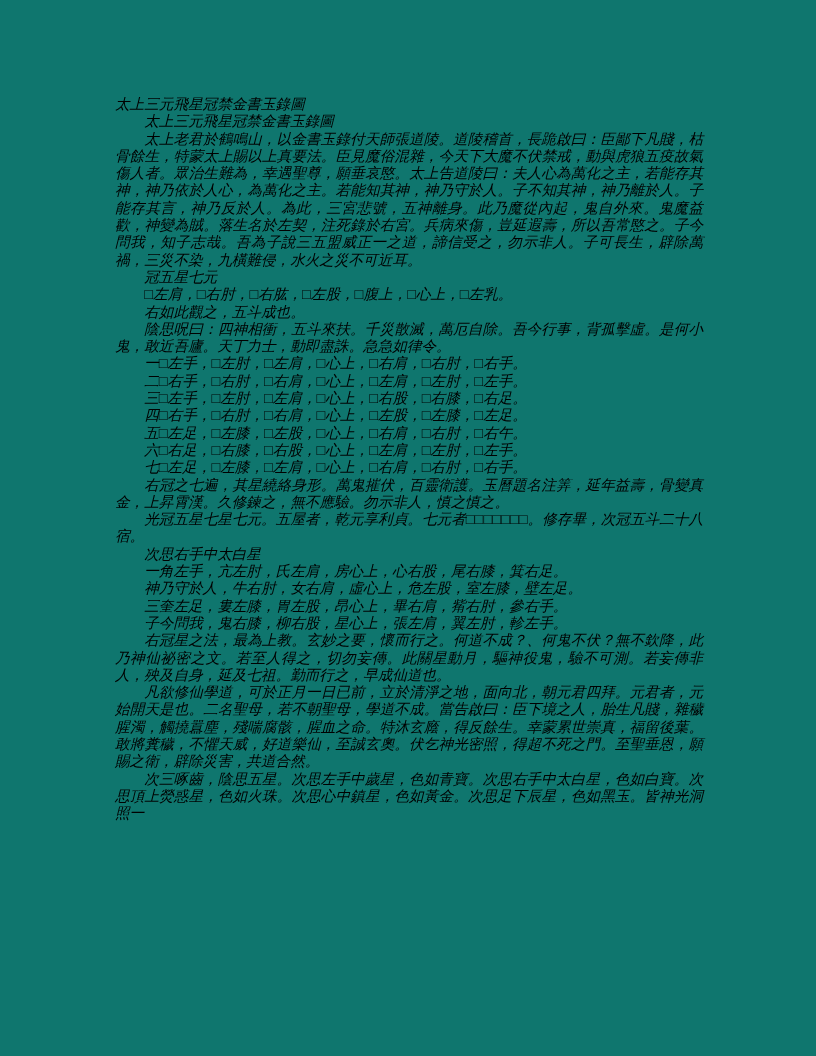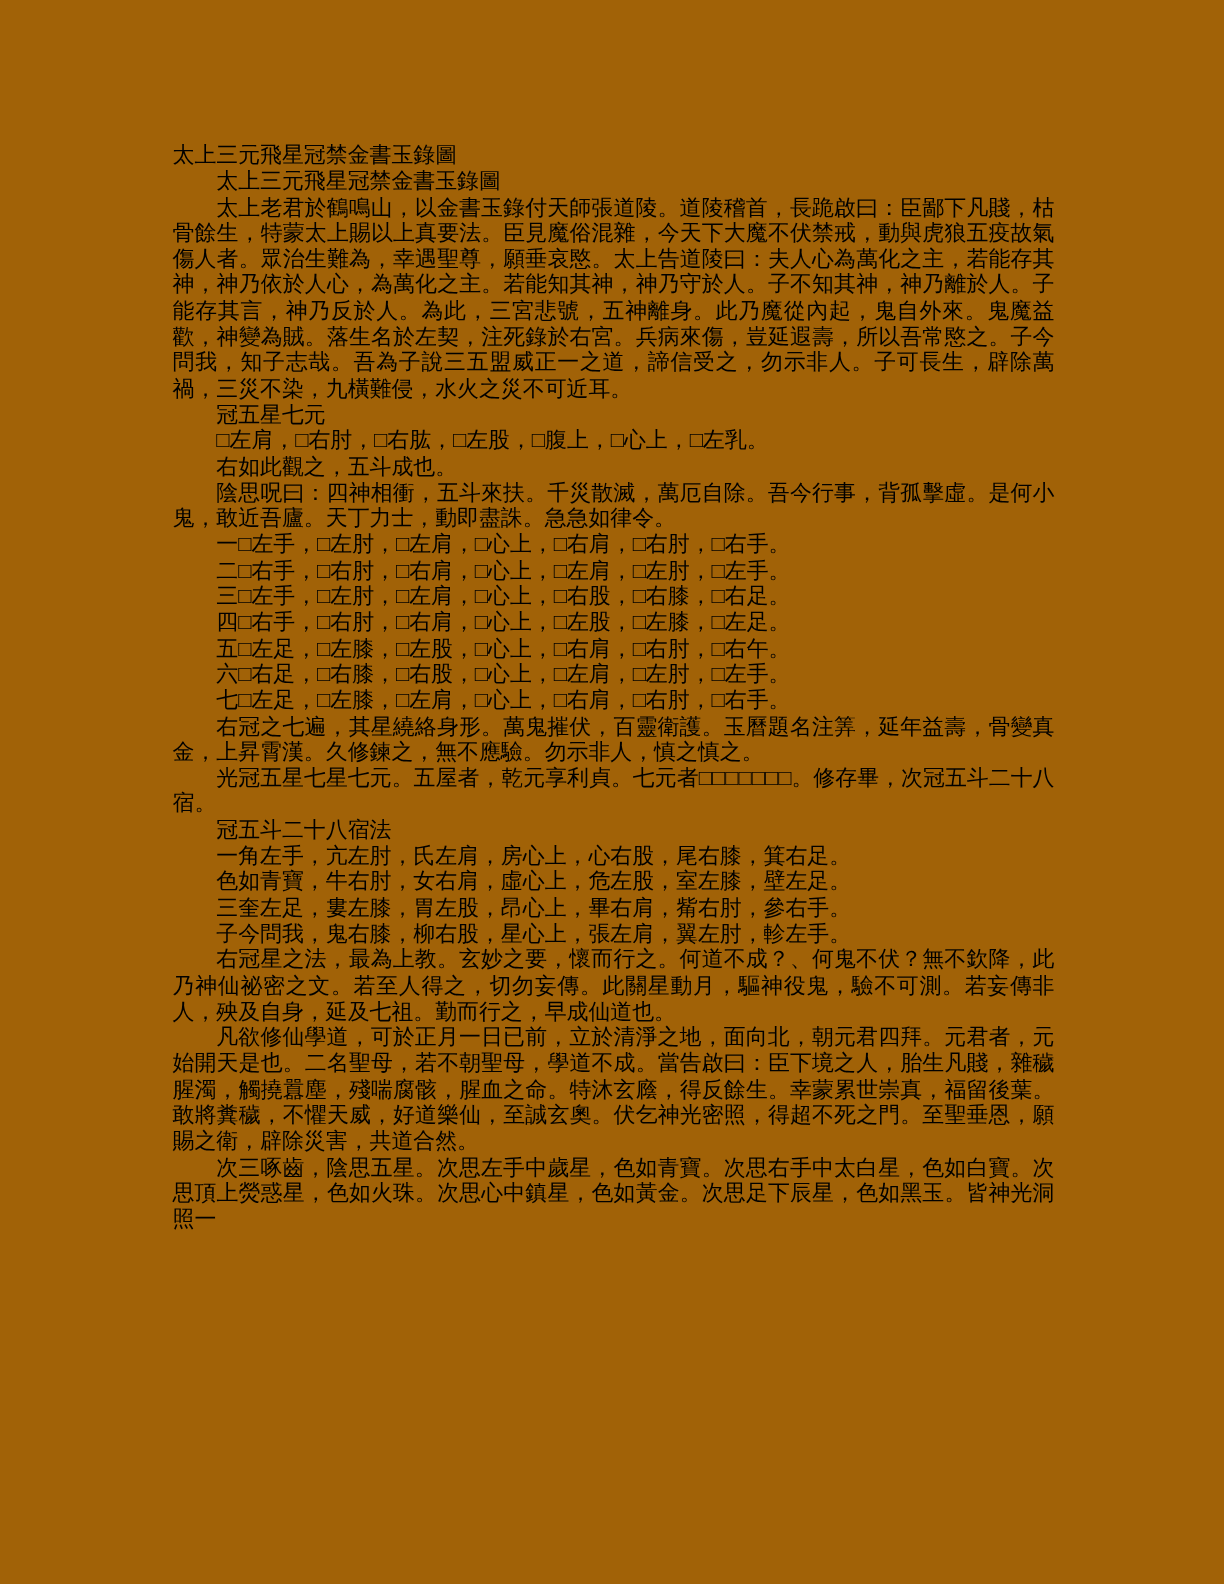--- a/index.html
+++ b/index.html
@@ -9,22 +9,23 @@
   }
   body {
     width: 816px;
     height: 1056px;
     overflow: hidden;
   }
   .page {
     box-sizing: border-box;
     width: 816px;
     height: 1056px;
-    background: #a16207;
+    background: #0f766e;
     padding: 96px 113px 60px 115px;
+    font-style: italic;
   }
   .doc-body {
     width: 588px;
     font-family: "Liberation Serif", "DejaVu Serif", serif;
     font-size: 14.6px;
     line-height: 17.3px;
     color: #000000;
     text-align: justify;
     word-break: break-all;
     overflow-wrap: break-word;
@@ -51,22 +52,22 @@
       <p class="indent">陰思呪曰：四神相衝，五斗來扶。千災散滅，萬厄自除。吾今行事，背孤擊虛。是何小鬼，敢近吾廬。天丁力士，動即盡誅。急急如律令。</p>
       <p class="indent">一□左手，□左肘，□左肩，□心上，□右肩，□右肘，□右手。</p>
       <p class="indent">二□右手，□右肘，□右肩，□心上，□左肩，□左肘，□左手。</p>
       <p class="indent">三□左手，□左肘，□左肩，□心上，□右股，□右膝，□右足。</p>
       <p class="indent">四□右手，□右肘，□右肩，□心上，□左股，□左膝，□左足。</p>
       <p class="indent">五□左足，□左膝，□左股，□心上，□右肩，□右肘，□右午。</p>
       <p class="indent">六□右足，□右膝，□右股，□心上，□左肩，□左肘，□左手。</p>
       <p class="indent">七□左足，□左膝，□左肩，□心上，□右肩，□右肘，□右手。</p>
       <p class="indent">右冠之七遍，其星繞絡身形。萬鬼摧伏，百靈衛護。玉曆題名注筭，延年益壽，骨變真金，上昇霄漢。久修鍊之，無不應驗。勿示非人，慎之慎之。</p>
       <p class="indent">光冠五星七星七元。五屋者，乾元享利貞。七元者□□□□□□□。修存畢，次冠五斗二十八宿。</p>
-      <p class="indent">冠五斗二十八宿法</p>
+      <p class="indent">次思右手中太白星</p>
       <p class="indent">一角左手，亢左肘，氏左肩，房心上，心右股，尾右膝，箕右足。</p>
-      <p class="indent">色如青寶，牛右肘，女右肩，虛心上，危左股，室左膝，壁左足。</p>
+      <p class="indent">神乃守於人，牛右肘，女右肩，虛心上，危左股，室左膝，壁左足。</p>
       <p class="indent">三奎左足，婁左膝，胃左股，昂心上，畢右肩，觜右肘，參右手。</p>
       <p class="indent">子今問我，鬼右膝，柳右股，星心上，張左肩，翼左肘，軫左手。</p>
       <p class="indent">右冠星之法，最為上教。玄妙之要，懷而行之。何道不成？、何鬼不伏？無不欽降，此乃神仙祕密之文。若至人得之，切勿妄傳。此關星動月，驅神役鬼，驗不可測。若妄傳非人，殃及自身，延及七祖。勤而行之，早成仙道也。</p>
       <p class="indent">凡欲修仙學道，可於正月一日已前，立於清淨之地，面向北，朝元君四拜。元君者，元始開天是也。二名聖母，若不朝聖母，學道不成。當告啟曰：臣下境之人，胎生凡賤，雜穢腥濁，觸撓囂塵，殘喘腐骸，腥血之命。特沐玄廕，得反餘生。幸蒙累世崇真，福留後葉。敢將糞穢，不懼天威，好道樂仙，至誠玄奧。伏乞神光密照，得超不死之門。至聖垂恩，願賜之衛，辟除災害，共道合然。</p>
       <p class="indent">次三啄齒，陰思五星。次思左手中歲星，色如青寶。次思右手中太白星，色如白寶。次思頂上熒惑星，色如火珠。次思心中鎮星，色如黃金。次思足下辰星，色如黑玉。皆神光洞照一</p>
     </div>
 </div>
 
 </body></html>

